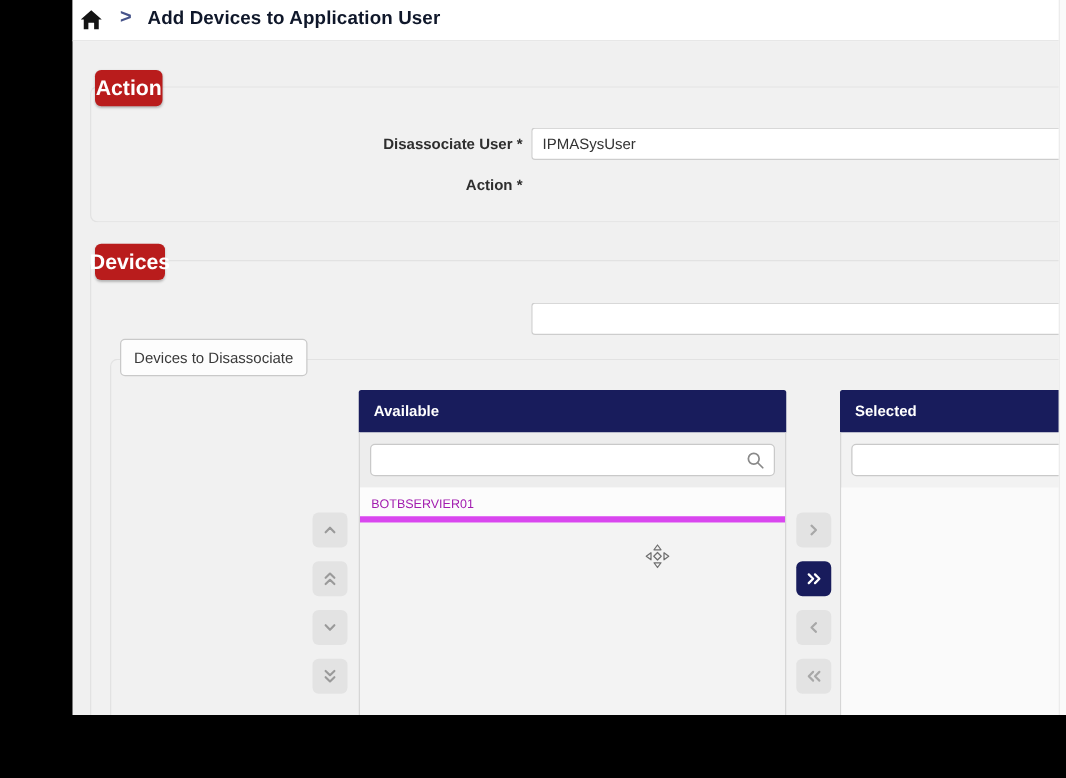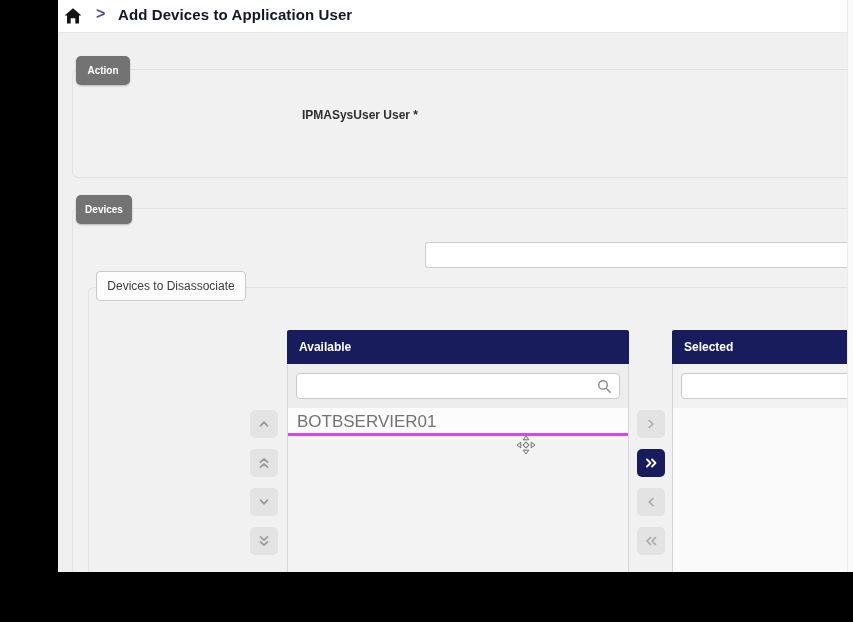--- a/index.html
+++ b/index.html
@@ -11,22 +11,22 @@
   }
 
   
   .topbar { position:absolute; left:0; top:0; right:0; height:33px; background:#ffffff; border-bottom:1px solid #e7e7e7; z-index:5; }
   .home-ic { position:absolute; left:5px; top:6px; width:20px; height:20px; cursor:pointer; }
   .crumb-sep { position:absolute; left:38px; top:5px; font-size:16px; font-weight:700; color:#46538a; }
   .page-title { position:absolute; left:60px; top:6px; font-size:15px; font-weight:700; color:#0f172a; letter-spacing:0.1px; }
 
   
   .sect-tab {
-    position:absolute; height:29px; background:#737373; color:#fff;
-    font-size:10px; font-weight:700; display:flex; align-items:center; justify-content:center;
+    position:absolute; height:29px; background:#b91c1c; color:#fff;
+    font-size:17px; font-weight:700; display:flex; align-items:center; justify-content:center;
     border-radius:5px; z-index:3; box-shadow:0 1px 2px rgba(0,0,0,.25);
   }
   .tab-action { left:18px; top:56px; width:54px; }
   .tab-devices { left:18px; top:195px; width:56px; }
 
   
   .fs { position:absolute; background:#f1f1f1; border:1px solid #e2e2e2; border-right:0; }
   .fs-action { left:14px; top:69px; right:0; height:109px; border-radius:6px 0 0 6px; }
   .fs-devices { left:14px; top:208px; right:0; bottom:0; border-bottom:0; border-radius:6px 0 0 0; }
   .fs-group { left:30px; top:287px; right:0; bottom:0; border-bottom:0; border-radius:6px 0 0 0; background:#f1f1f1; }
@@ -42,43 +42,43 @@
   .frm-input {
     position:absolute; left:367px; right:0; height:26px; background:#fff;
     border:1px solid #cdcdcd; border-right:0; border-radius:3px 0 0 3px;
     font-family:"Liberation Sans", sans-serif; font-size:12px; color:#333; padding:0 8px; outline:none;
   }
   .lbl-appuser { top:102px; } .inp-appuser { top:102px; }
   .lbl-action  { top:135px; } .inp-action  { top:134px; height:28px; border:2px solid #3c3c80; border-right:0; }
   .lbl-filter  { top:242px; } .inp-filter  { top:242px; }
 
   
-  .panel { position:absolute; top:330px; bottom:0; }
+  .panel { position:absolute; top:312px; bottom:0; }
   .panel-available { left:229px; width:342px; }
   .panel-selected { left:614px; width:240px; }
   .panel-header {
     height:34px; background:#181c5c; color:#fff; font-size:12px; font-weight:700;
     display:flex; align-items:center; padding-left:12px; border-radius:2px 2px 0 0;
   }
   .panel-body { position:absolute; left:0; right:0; top:34px; bottom:0; background:#ededed; border-left:1px solid #d6d6d6; border-right:1px solid #d6d6d6; }
   .panel-selected .panel-body { background:#f2f2f2; }
   .panel-search {
     position:absolute; left:8px; right:8px; top:9px; height:26px; background:#fff;
     border:1px solid #c9c9c9; border-radius:4px;
   }
   .panel-search input {
     position:absolute; left:0; top:0; width:100%; height:100%; border:0; background:transparent;
     font-family:"Liberation Sans", sans-serif; font-size:12px; color:#333; padding:0 26px 0 8px; outline:none;
   }
   .search-ic { position:absolute; right:7px; top:5px; width:15px; height:15px; }
   .panel-list { position:absolute; left:0; right:0; top:44px; bottom:0; background:#f3f3f3; }
   .panel-selected .panel-list { background:#fafafa; }
   .list-item {
-    height:28px; line-height:28px; padding-left:9px; font-size:17px; color:#737373;
-    background:#fcfcfc; border-bottom:3px solid #d946ef; cursor:pointer;
+    height:28px; line-height:28px; padding-left:9px; font-size:10px; color:#a21caf;
+    background:#fcfcfc; border-bottom:5px solid #d946ef; cursor:pointer;
   }
   .list-item.hovered { background:#e6e6e6; }
 
   
   .sq-btn {
     position:absolute; width:28px; height:28px; border:0; border-radius:5px; background:#e3e3e3;
     display:flex; align-items:center; justify-content:center; cursor:pointer; padding:0;
   }
   .sq-btn.primary { background:#181c5c; }
   .col-reorder .sq-btn { left:192px; }
@@ -98,22 +98,24 @@
     <svg class="home-ic" viewBox="0 0 20 20">
       <path d="M10 2.2 L18.4 9.6 L16 9.6 L16 17.4 L12.3 17.4 L12.3 12.2 L7.7 12.2 L7.7 17.4 L4 17.4 L4 9.6 L1.6 9.6 Z" fill="#141414"></path>
     </svg>
     <span class="crumb-sep">&gt;</span>
     <span class="page-title">Add Devices to Application User</span>
   </div>
 
   <div class="sect-tab tab-action">Action</div>
   <div class="fs fs-action"></div>
 
-  <label class="frm-label lbl-appuser">IPMASysUser User *</label>
-
+  <label class="frm-label lbl-appuser">Disassociate User *</label>
+  <input class="frm-input inp-appuser" type="text" value="IPMASysUser" style="">
+
+  <label class="frm-label lbl-action">Action *</label>
 
   <div class="sect-tab tab-devices">Devices</div>
   <div class="fs fs-devices"></div>
 
   <input class="frm-input inp-filter" type="text" value="" style="">
 
   <div class="fs fs-group"></div>
   <div class="group-label-box">Devices to Disassociate</div>
 
   <div class="col-reorder">

